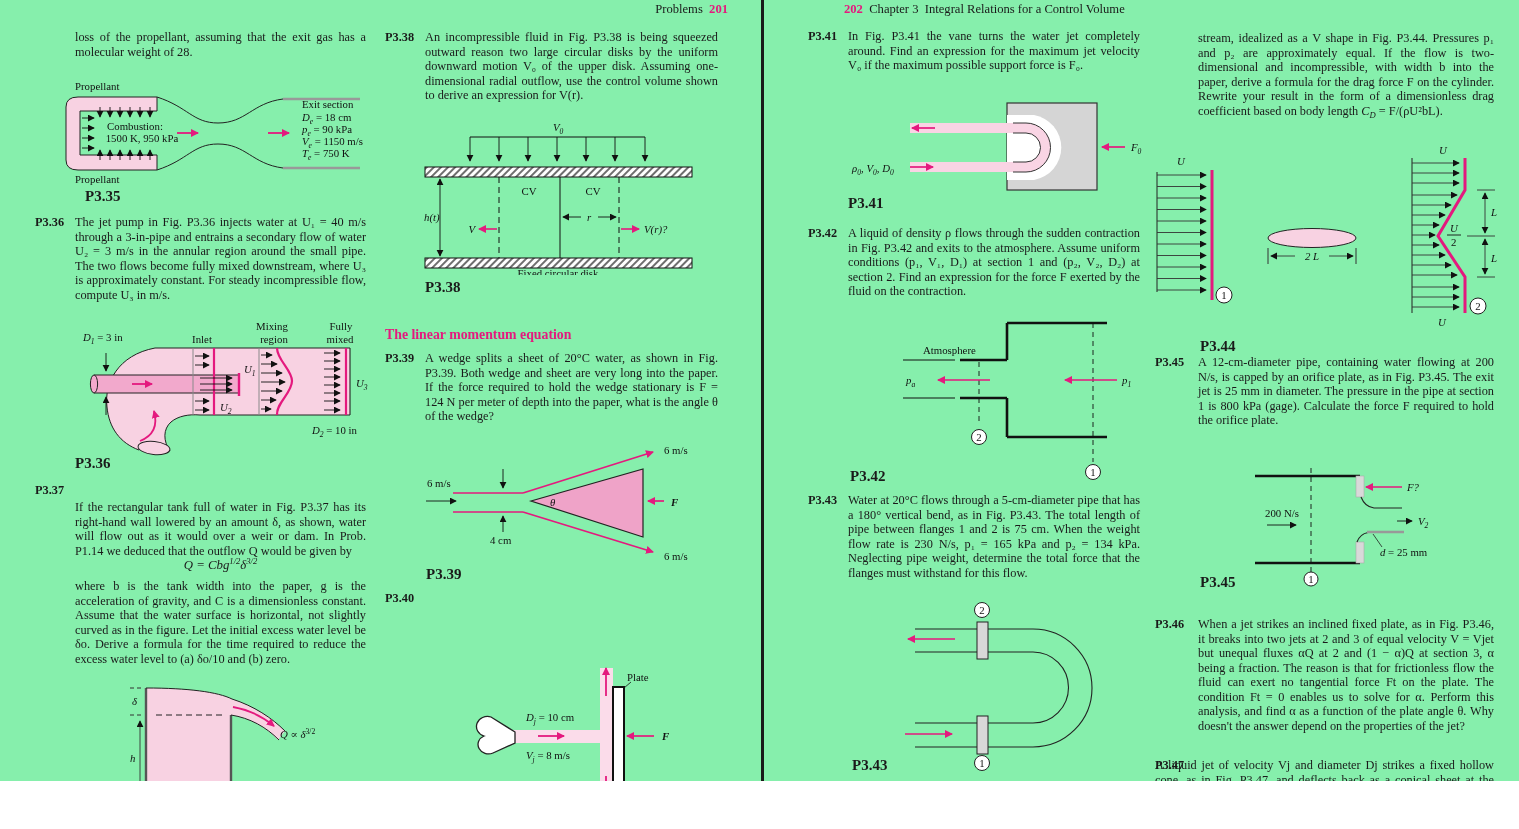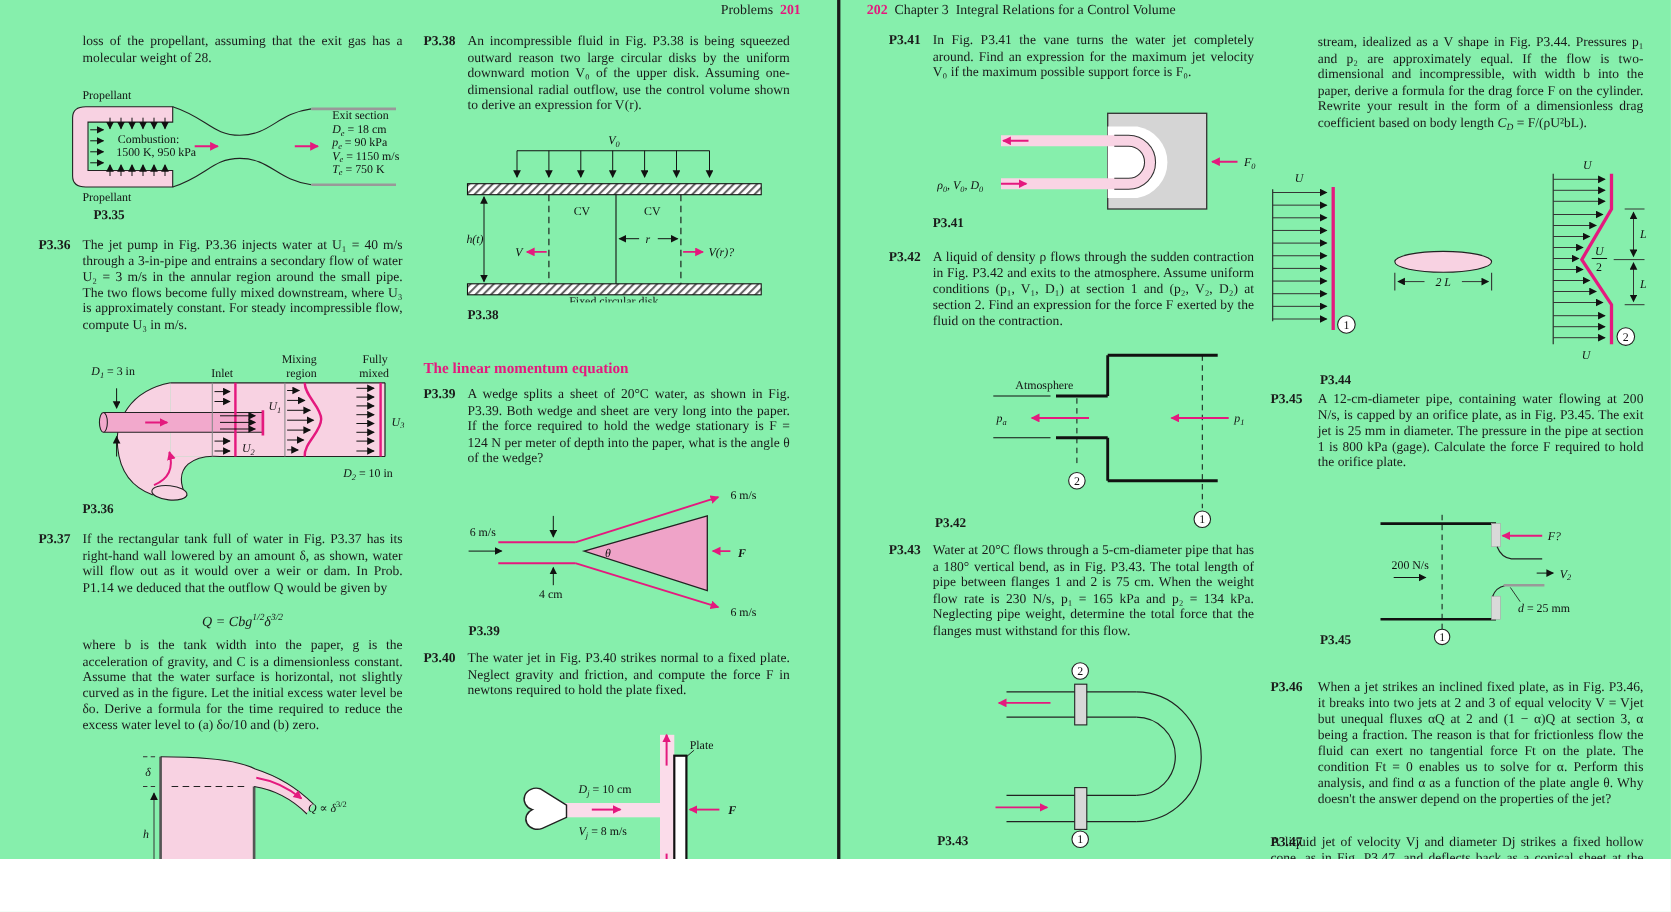--- a/index.html
+++ b/index.html
@@ -4,21 +4,21 @@
 <style>
   html,body{margin:0;padding:0;background:#fff;}
   #page{position:relative;width:1519px;height:781px;background:#86efac;overflow:hidden;
         font-family:"Liberation Serif","DejaVu Serif",serif;color:#1a1a1a;}
   .divider{position:absolute;left:761px;top:0;width:2.5px;height:829px;background:#1a1a1a;}
   .hdr{position:absolute;top:2px;font-size:12.6px;white-space:pre;}
   .pgnum{color:#e4197e;font-weight:700;}
   .prob{position:absolute;font-size:12.3px;line-height:14.55px;text-align:justify;}
   .pnum{position:absolute;left:0;top:0;font-weight:700;white-space:nowrap;}
   .noind{position:absolute;font-size:12.3px;line-height:14.55px;text-align:justify;}
-  .figcap{position:absolute;font-weight:700;font-size:12px;}
+  .figcap{position:absolute;font-weight:700;font-size:15px;}
   .sechead{position:absolute;font-weight:700;font-size:13.8px;color:#e4197e;}
   .eq{position:absolute;text-align:center;font-style:italic;font-size:12.8px;}
   .eq sup{font-size:8.6px;font-style:italic;}
   .noind sub,.prob sub{font-size:8.6px;}
   .fig{position:absolute;}
   svg text{font-family:"Liberation Serif","DejaVu Serif",serif;font-size:10.8px;fill:#111;}
   .it{font-style:italic;}
   tspan.sub{font-size:7.6px;}
   svg{display:block;}
 </style>
@@ -169,21 +169,21 @@
     <text x="184" y="58"><tspan class="it">U</tspan><tspan class="sub it" dy="2.5">1</tspan></text>
     <text x="160" y="96"><tspan class="it">U</tspan><tspan class="sub it" dy="2.5">2</tspan></text>
     <text x="296" y="72"><tspan class="it">U</tspan><tspan class="sub it" dy="2.5">3</tspan></text>
     <text x="252" y="119"><tspan class="it">D</tspan><tspan class="sub it" dy="2.5">2</tspan><tspan dy="-2.5"> = 10 in</tspan></text>
   </svg>
   </div>
   <div class="figcap" style="left:75px;top:455px;">P3.36</div>
 
   <div class="prob" style="left:35px;top:483px;width:331px;">
     <span class="pnum">P3.37</span>
-    <div style="margin-left:40px;">If the rectangular tank full of water in Fig. P3.37 has its right-hand wall lowered by an amount δ, as shown, water will flow out as it would over a weir or dam. In Prob. P1.14 we deduced that the outflow Q would be given by</div>
+    <div style="margin-left:40px;margin-top:17px;">If the rectangular tank full of water in Fig. P3.37 has its right-hand wall lowered by an amount δ, as shown, water will flow out as it would over a weir or dam. In Prob. P1.14 we deduced that the outflow Q would be given by</div>
   </div>
   <div class="eq" style="left:75px;top:556px;width:291px;"><span>Q  =  Cbg</span><sup>1/2</sup><span>δ</span><sup>3/2</sup></div>
   <div class="noind" style="left:75px;top:579px;width:291px;">where b is the tank width into the paper, g is the acceleration of gravity, and C is a dimensionless constant. Assume that the water surface is horizontal, not slightly curved as in the figure. Let the initial excess water level be δo. Derive a formula for the time required to reduce the excess water level to (a) δo/10 and (b) zero.</div>
 
   <div class="fig" style="left:128px;top:682px;">
   <svg width="245" height="140" viewBox="0 0 245 140">
     <g>
       <path d="M18,6 C60,6 90,10 104,17 C126,24 144,36 157,49 L150,58 C138,45 122,36 103,33 L103,118 L18,118 Z" fill="#f8d2e2"></path>
       <path d="M18,6 L18,118 L103,118 L103,33" fill="none" stroke="#555" stroke-width="2.4"></path>
       <path d="M18,6 C60,6 90,10 104,17 C126,24 144,36 157,49" fill="none" stroke="#222" stroke-width="1"></path>
@@ -278,21 +278,20 @@
     <text x="266" y="120">6 m/s</text>
     <text x="92" y="104">4 cm</text>
     <text x="152" y="66" class="it">θ</text>
     <text x="273" y="66" class="it" font-weight="bold">F</text>
   </svg>
   </div>
   <div class="figcap" style="left:426px;top:566px;">P3.39</div>
 
   <div class="prob" style="left:385px;top:591px;width:333px;">
     <span class="pnum">P3.40</span>
-    <div style="margin-left:40px;">The water jet in Fig. P3.40 strikes normal to a fixed plate. Neglect gravity and friction, and compute the force F in newtons required to hold the plate fixed.</div>
   </div>
 
   <div class="fig" style="left:438px;top:648px;">
   <svg width="290" height="168" viewBox="0 0 290 168">
     <g>
       <rect x="75" y="82" width="90" height="13" fill="#fbdcea"></rect>
       <rect x="162" y="20" width="13" height="135" fill="#fbdcea"></rect>
       <line x1="168" y1="48" x2="168" y2="20" stroke="#e4197e" stroke-width="1.8" marker-end="url(#mm)"></line>
       <line x1="168" y1="128" x2="168" y2="156" stroke="#e4197e" stroke-width="1.8" marker-end="url(#mm)"></line>
       <line x1="100" y1="88" x2="126" y2="88" stroke="#e4197e" stroke-width="1.8" marker-end="url(#mm)"></line>
@@ -302,21 +301,21 @@
     <line x1="193" y1="34" x2="186" y2="40" stroke="#111" stroke-width="0.8"></line>
     <line x1="216" y1="88" x2="189" y2="88" stroke="#e4197e" stroke-width="1.7" marker-end="url(#mm)"></line>
     <text x="189" y="33">Plate</text>
     <text x="88" y="73"><tspan class="it">D</tspan><tspan class="sub it" dy="2.5">j</tspan><tspan dy="-2.5"> = 10 cm</tspan></text>
     <text x="88" y="111"><tspan class="it">V</tspan><tspan class="sub it" dy="2.5">j</tspan><tspan dy="-2.5"> = 8 m/s</tspan></text>
     <text x="224" y="92" class="it" font-weight="bold">F</text>
   </svg>
   </div>
   <div class="figcap" style="left:425px;top:799px;">P3.40</div>
 
-  <div class="hdr" style="left:788px;"><span class="pgnum">202</span>&nbsp;&nbsp;<span>Chapter 3  Integral Relations for a Control Volume</span></div>
+  <div class="hdr" style="left:844px;"><span class="pgnum">202</span>&nbsp;&nbsp;<span>Chapter 3  Integral Relations for a Control Volume</span></div>
 
   <div class="prob" style="left:808px;top:29px;width:332px;">
     <span class="pnum">P3.41</span>
     <div style="margin-left:40px;">In Fig. P3.41 the vane turns the water jet completely around. Find an expression for the maximum jet velocity V₀ if the maximum possible support force is F₀.</div>
   </div>
 
   <div class="fig" style="left:848px;top:95px;">
   <svg width="300" height="100" viewBox="0 0 300 100">
     <rect x="159" y="8" width="90" height="87" fill="#d5d5d5" stroke="#333" stroke-width="1.2"></rect>
     <path d="M159,20 L186,20 A33,33 0 0 1 186,85 L159,85 Z" fill="#fff"></path>

